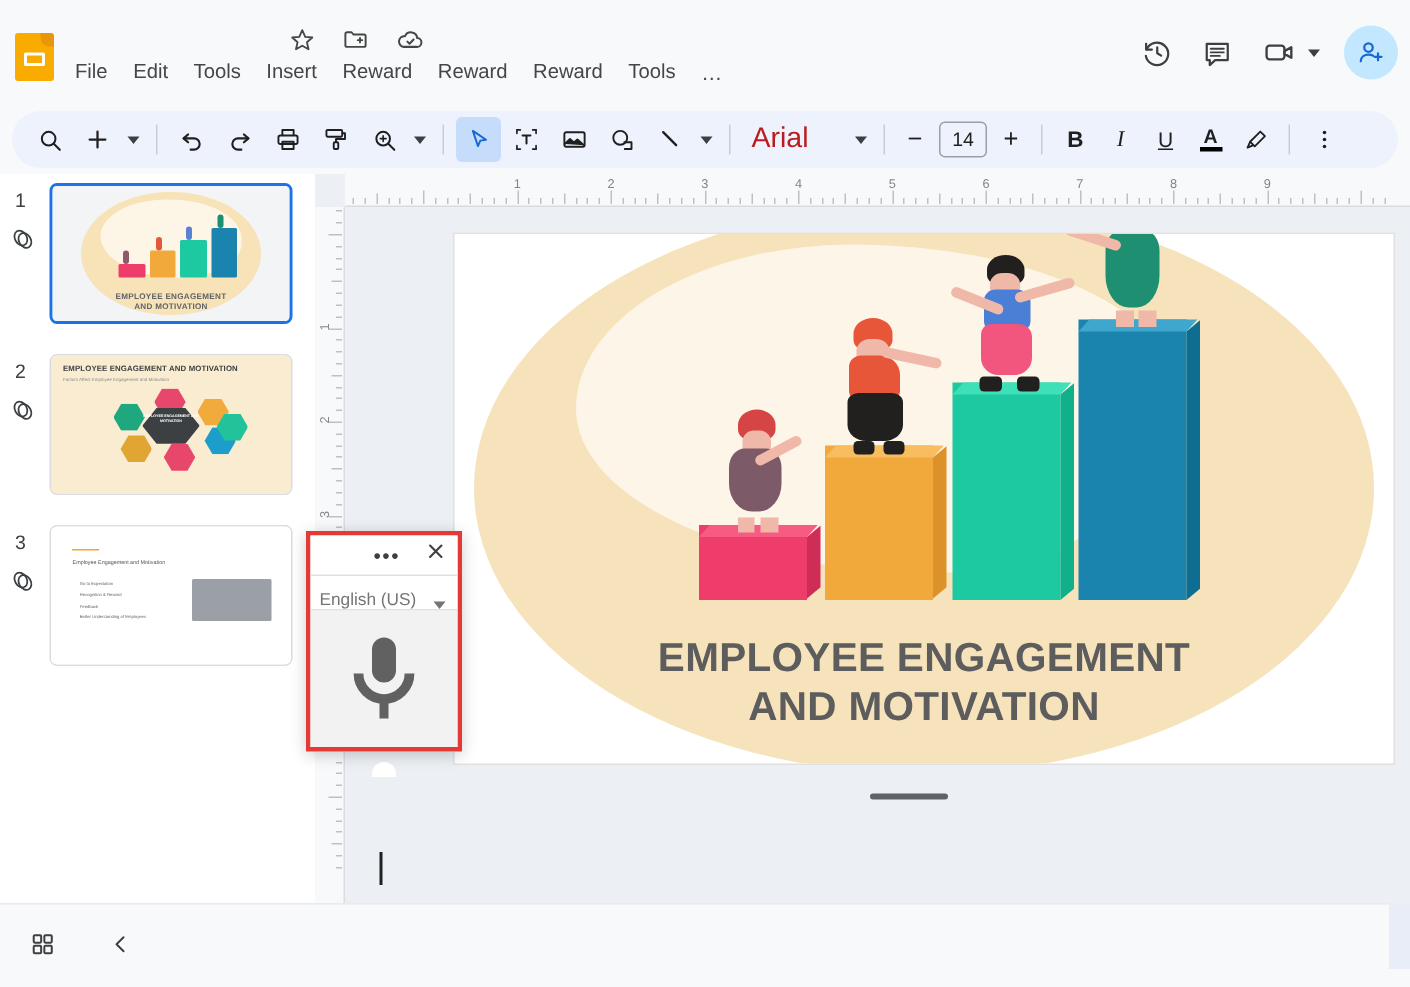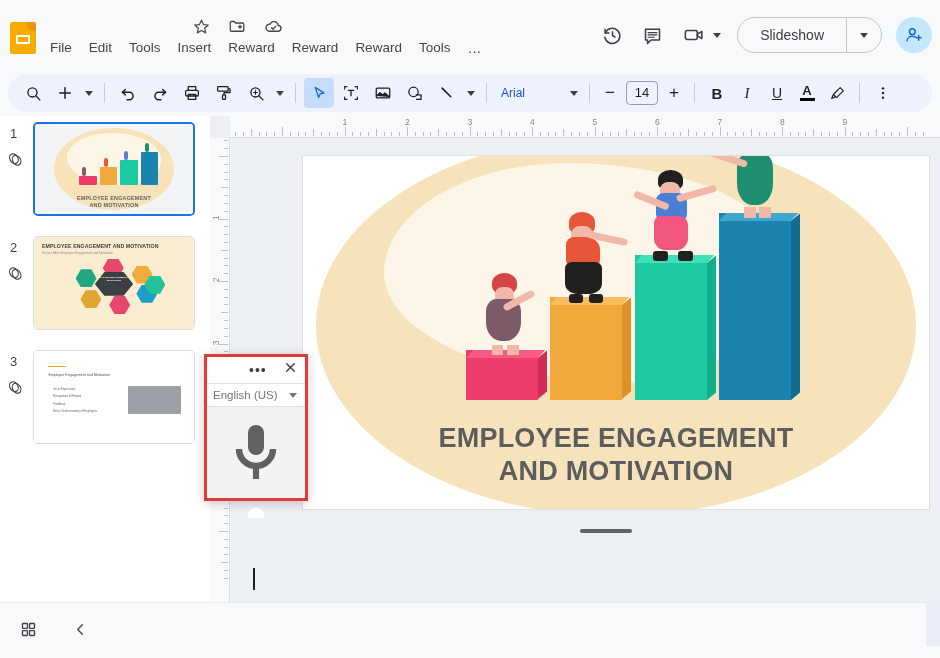--- a/index.html
+++ b/index.html
@@ -58,21 +58,21 @@
   .toolbar {
     position:absolute; left:8px; top:74px; width:924px; height:38px;
     background:#edf2fc; border-radius:19px;
     display:flex; align-items:center; padding:0 10px; gap:2px;
   }
   .tb-btn { width:30px;height:30px;border-radius:4px;display:flex;align-items:center;justify-content:center;cursor:pointer;color:#1f1f1f;flex:none;}
   .tb-btn.active { background:#c5dcfa; }
   .tb-caret { width:14px;height:30px;display:flex;align-items:center;justify-content:center;cursor:pointer;flex:none;}
   .tb-sep { width:1px;height:20px;background:#c7cdd6;margin:0 6px;flex:none;}
   .font-box { display:flex;align-items:center;cursor:pointer;flex:none;}
-  .font-name { font-size:12px;color:#1d4ed8;width:72px;padding-left:6px;white-space:nowrap;}
+  .font-name { font-size:19px;color:#b91c1c;width:72px;padding-left:6px;white-space:nowrap;}
   .size-wrap { display:flex;align-items:center;gap:4px;flex:none;}
   .size-pm { width:24px;height:26px;display:flex;align-items:center;justify-content:center;font-size:17px;color:#1f1f1f;cursor:pointer;}
   .size-field {
     width:32px;height:24px;border:1px solid #9aa0a6;border-radius:4px;background:transparent;
     text-align:center;font-size:13px;color:#1f1f1f;line-height:22px;cursor:text;
   }
   .fmt-btn { width:28px;height:28px;display:flex;align-items:center;justify-content:center;cursor:pointer;color:#1f1f1f;flex:none;}
   .fmt-b{font-size:15px;font-weight:bold;}
   .fmt-i{font-size:15px;font-style:italic;font-family:"Liberation Serif",serif;}
   .fmt-u{font-size:14px;text-decoration:underline;}
@@ -158,21 +158,21 @@
   .voice-dialog {
     position:absolute; left:204px; top:354px; width:104px; height:147px;
     background:#fff; border:3px solid #e53935;
     box-shadow:0 2px 10px rgba(0,0,0,.2);
   }
   .vd-topbar { position:relative; height:26px; background:#fff; }
   .vd-dots { position:absolute; left:42px; top:8px; font-size:14px; color:#3c4043; letter-spacing:1px; line-height:10px; cursor:pointer;}
   .vd-close { position:absolute; right:7px; top:4px; width:16px; height:16px; cursor:pointer; color:#3c4043; font-size:15px; line-height:16px; text-align:center;}
   .vd-lang {
     position:relative; height:24px; border-top:1px solid #e0e0e0; border-bottom:1px solid #e0e0e0;
-    display:flex; align-items:center; cursor:pointer; background:#fff;
+    display:flex; align-items:flex-end; cursor:pointer; background:#fff;
   }
   .vd-lang-label { font-size:11.5px; color:#757575; padding-left:6px; white-space:nowrap;}
   .vd-lang-caret { position:absolute; right:8px; width:0;height:0;border-left:4px solid transparent;border-right:4px solid transparent;border-top:5px solid #757575;}
   .vd-mic-area { height:91px; background:#f2f2f2; display:flex; align-items:center; justify-content:center; cursor:pointer;}
 
   .tooltip {
     position:absolute; left:196px; top:513px; width:120px; height:50px;
     background:#fff; box-shadow:0 1px 6px rgba(0,0,0,.25);
     display:flex; align-items:center; justify-content:center;
   }
@@ -253,27 +253,20 @@
         </svg>
       </div>
       <div class="cam-group">
         <div class="hr-icon">
           <svg width="22" height="22" viewBox="0 0 24 24" fill="none" stroke="#3c4043" stroke-width="1.7" stroke-linejoin="round">
             <rect x="2.6" y="7" width="13" height="10" rx="2.2"></rect>
             <path d="M15.6 11l5-2.8v7.6l-5-2.8z"></path>
           </svg>
         </div>
         <div class="caret"></div>
-      </div>
-      <div class="slideshow-btn">
-        <div class="ss-label">Slideshow</div>
-        <div class="ss-div"></div>
-        <div class="ss-arrow">
-          <div class="caret"></div>
-        </div>
       </div>
       <div class="avatar-btn">
         <svg width="20" height="20" viewBox="0 0 24 24" fill="none" stroke="#1967d2" stroke-width="1.8" stroke-linecap="round" stroke-linejoin="round">
           <circle cx="10" cy="8" r="3.4"></circle>
           <path d="M3.8 19c0-3.4 2.8-5.4 6.2-5.4 1.4 0 2.7.34 3.7.95"></path>
           <path d="M17.6 12.6v5.6M14.8 15.4h5.6"></path>
         </svg>
       </div>
     </div>
   </div>

